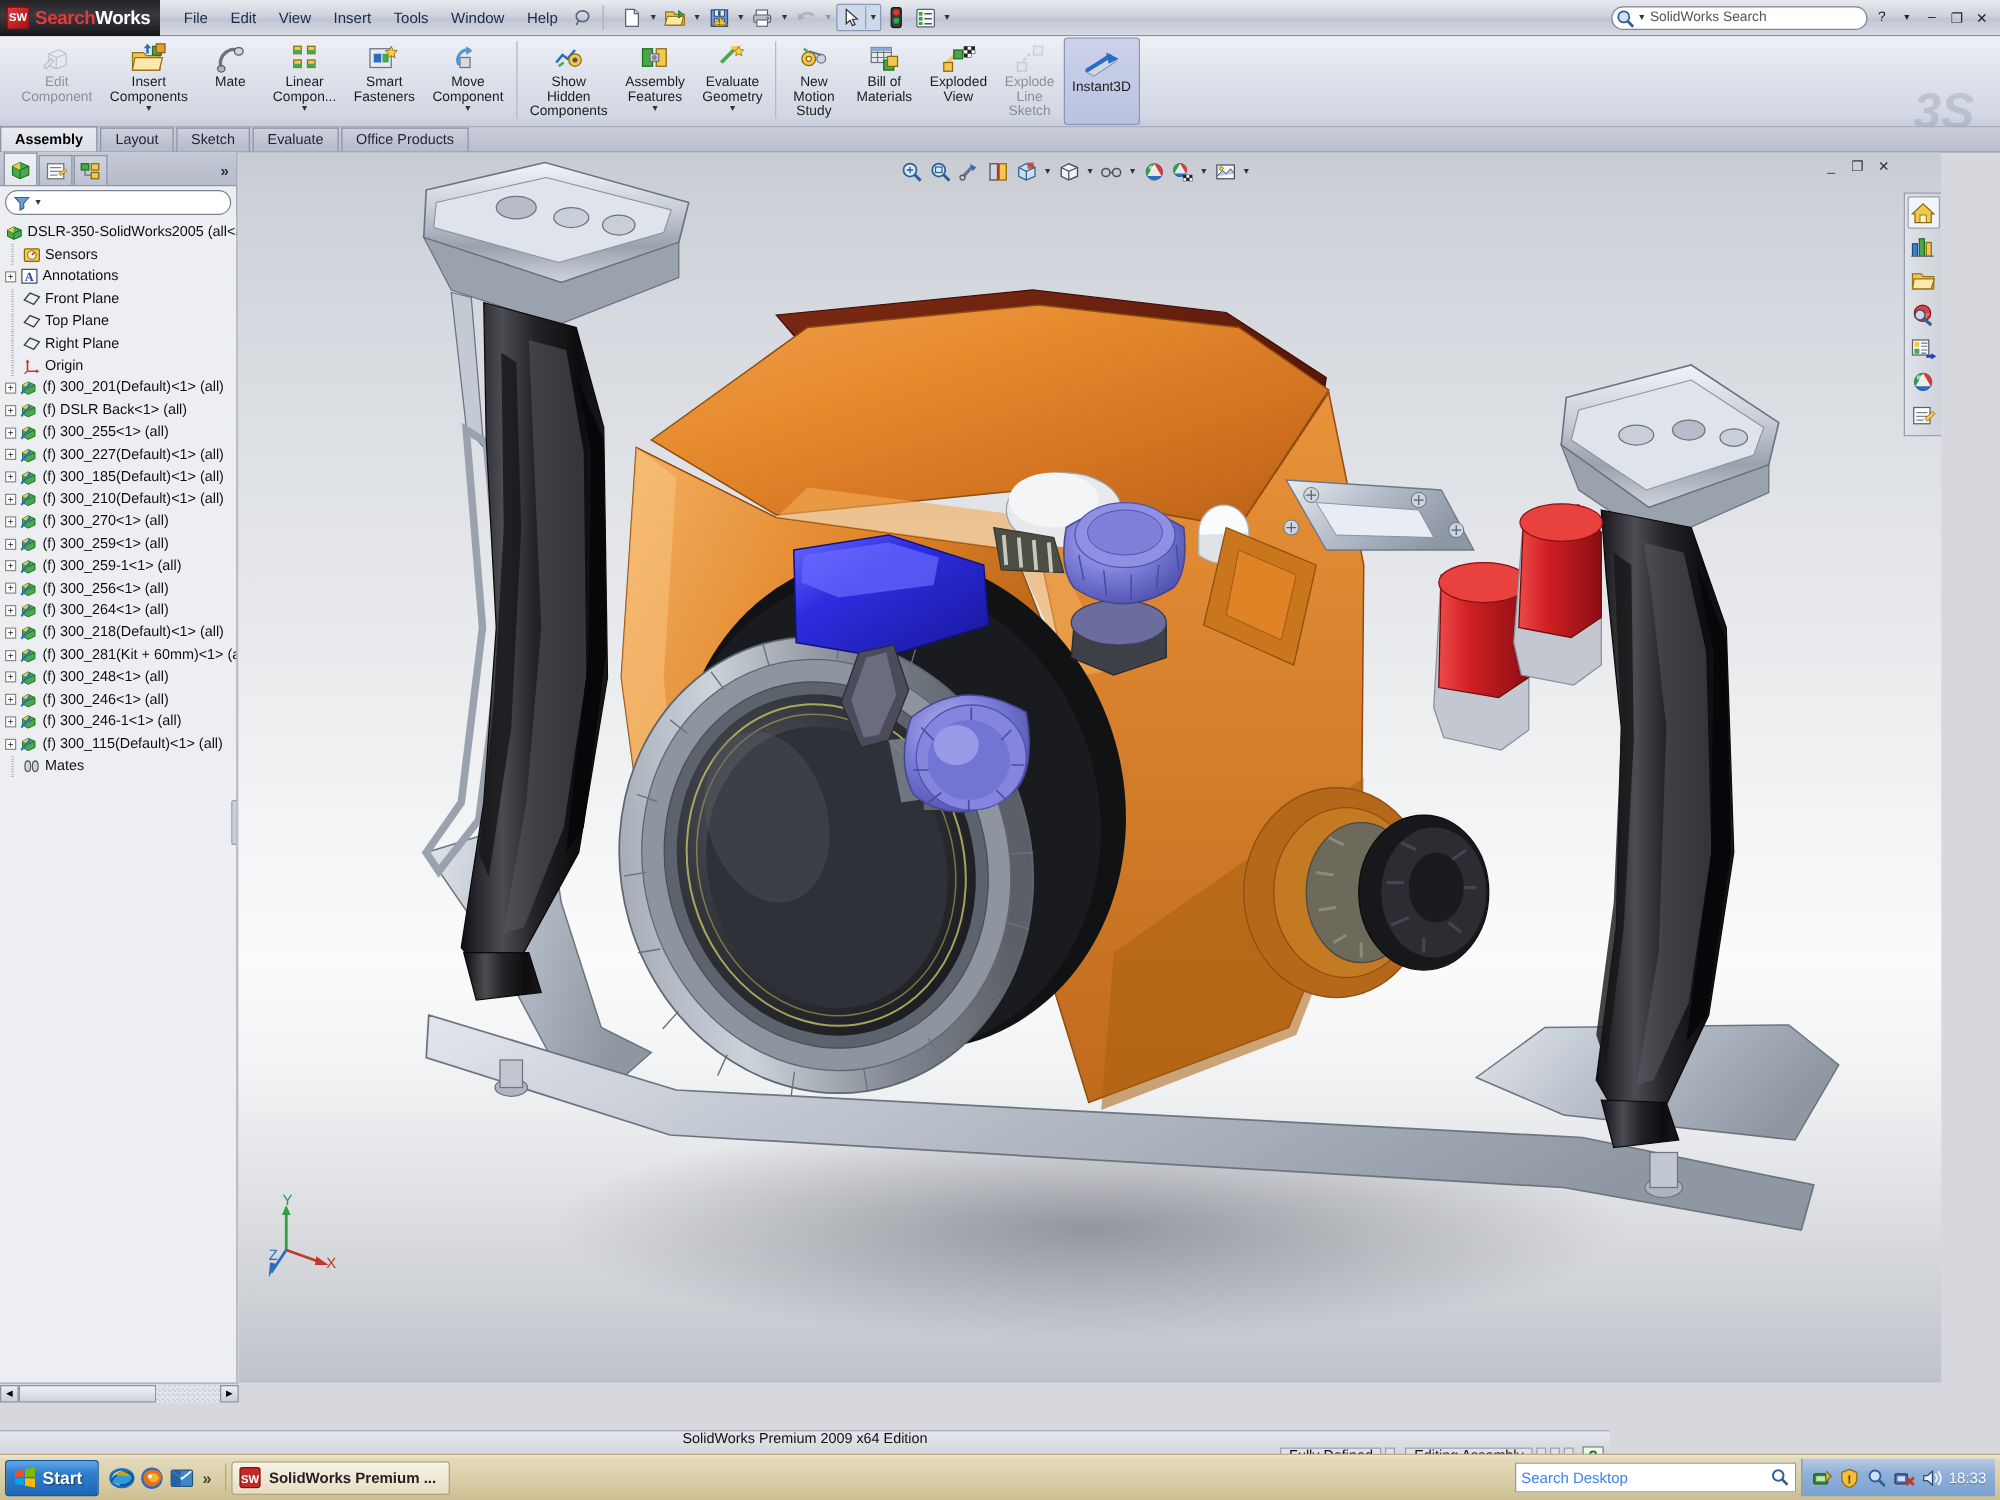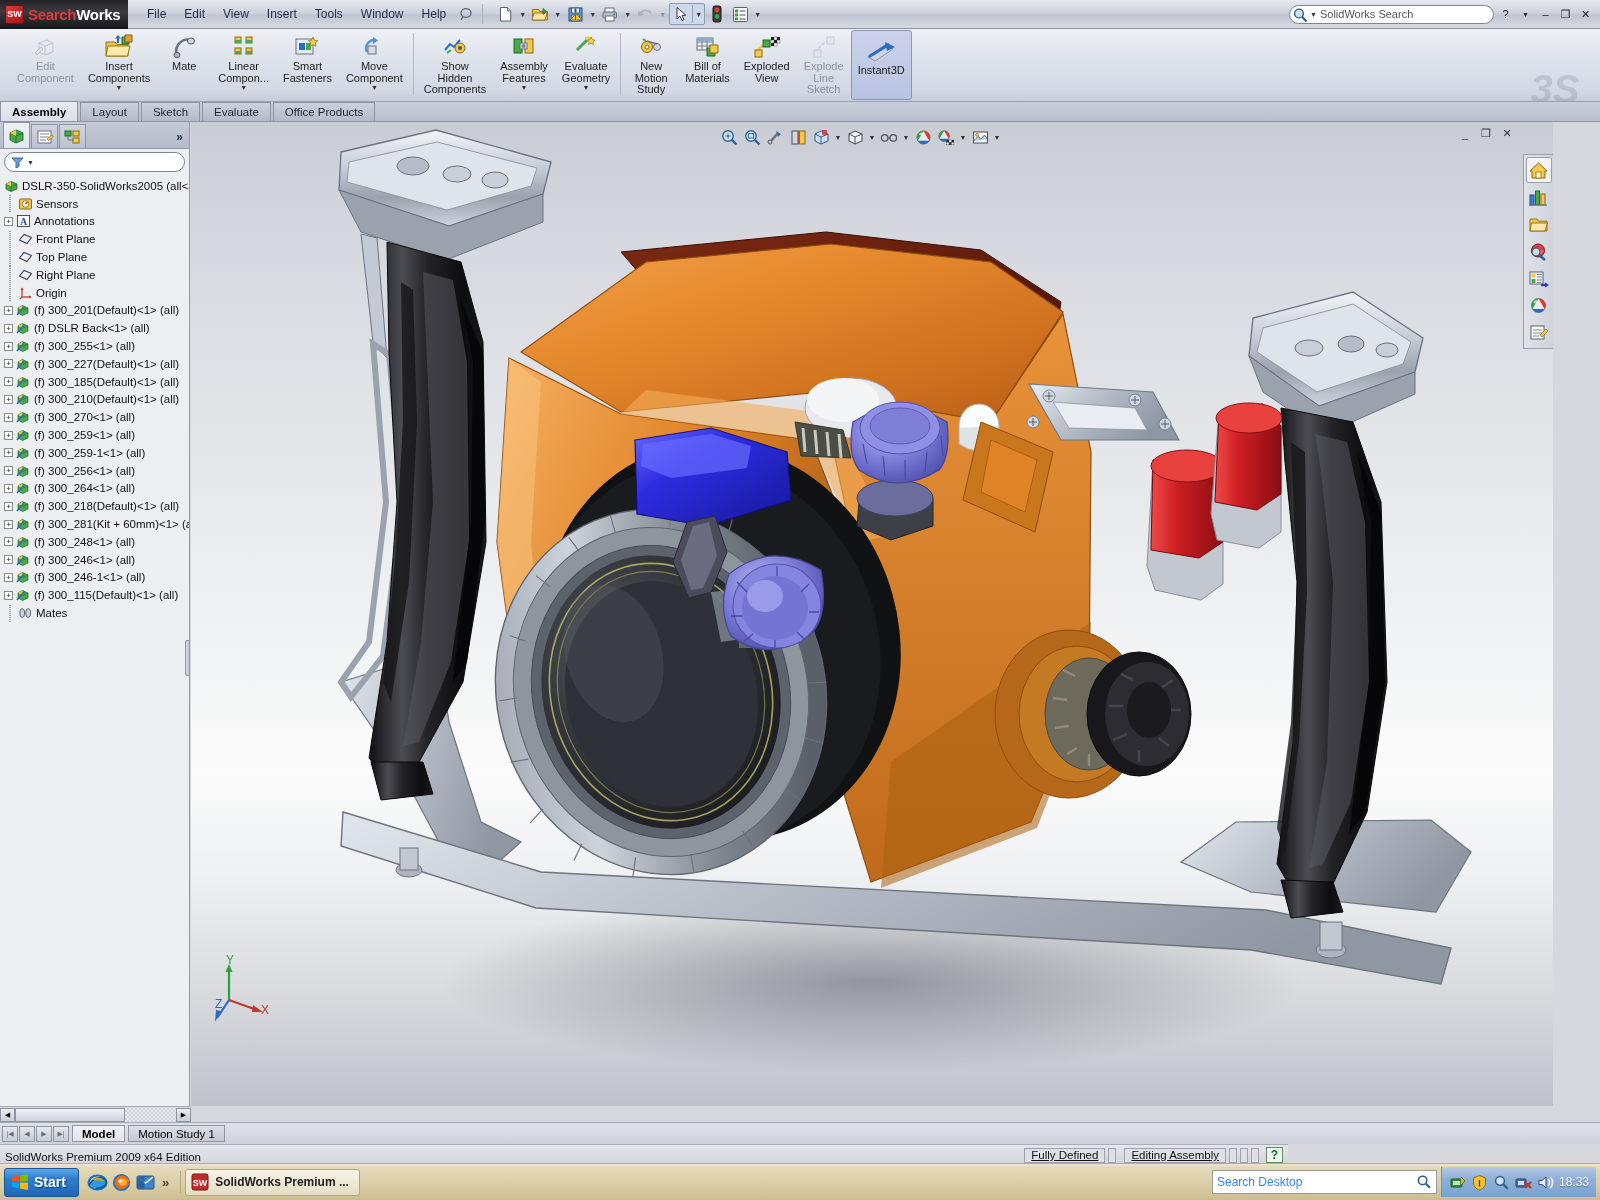--- a/index.html
+++ b/index.html
@@ -192,21 +192,21 @@
     display:flex;align-items:center;justify-content:center;font-size:7px;color:#6a6f7a;}
   .btab{height:17px;padding:0 9px;display:flex;align-items:center;font-size:11.5px;
     border:1px solid #9096a3;background:linear-gradient(to bottom,#dcdfe6,#c4c8d2);margin-left:2px;}
   .btab.sel{background:linear-gradient(to bottom,#f0f1f4,#e2e4ea);font-weight:bold;}
 
   
   .statusbar{
     position:absolute;left:0;top:1144px;width:1288px;height:19px;
     background:linear-gradient(to bottom,#e4e6eb,#d3d6dd);
     border-top:1px solid #a9aeb9;
-    display:flex;align-items:flex-end;padding:0 5px;font-size:11.5px;color:#101010;
+    display:flex;align-items:center;padding:0 5px;font-size:11.5px;color:#101010;flex-direction:column;
   }
   .sb-cell{border:1px solid #9ba1ad;background:#dfe1e7;padding:0 6px;height:15px;
     display:flex;align-items:center;margin-left:8px;text-decoration:underline;}
   .sb-small{border:1px solid #9ba1ad;background:#dfe1e7;width:8px;height:15px;margin-left:3px;}
 
   
   .taskbar{
     position:absolute;left:0;top:1163px;width:1600px;height:37px;
     background:linear-gradient(to bottom,#f0e8cf 0%,#e4d9b9 8%,#d9cda6 60%,#cbbd8f 100%);
     border-top:1px solid #b9ab86;
@@ -1368,28 +1368,20 @@
     </div>
   </div>
 
   <div class="hscroll">
     <div class="hs-arrow">◀</div>
     <div class="hs-thumb"></div>
     <div class="hs-track" style="flex:1"></div>
     <div class="hs-arrow">▶</div>
   </div>
 
-  <div class="bottombar">
-    <div class="navbtn">|◀</div>
-    <div class="navbtn">◀</div>
-    <div class="navbtn">▶</div>
-    <div class="navbtn">▶|</div>
-    <div class="btab sel">Model</div>
-    <div class="btab">Motion Study 1</div>
-  </div>
 
   <div class="statusbar">
     <div>SolidWorks Premium 2009 x64 Edition</div>
     <div style="margin-left:auto;display:flex;align-items:center">
       <div class="sb-cell">Fully Defined</div>
       <div class="sb-small"></div>
       <div class="sb-cell">Editing Assembly</div>
       <div class="sb-small"></div>
       <div class="sb-small"></div>
       <div class="sb-small"></div>

